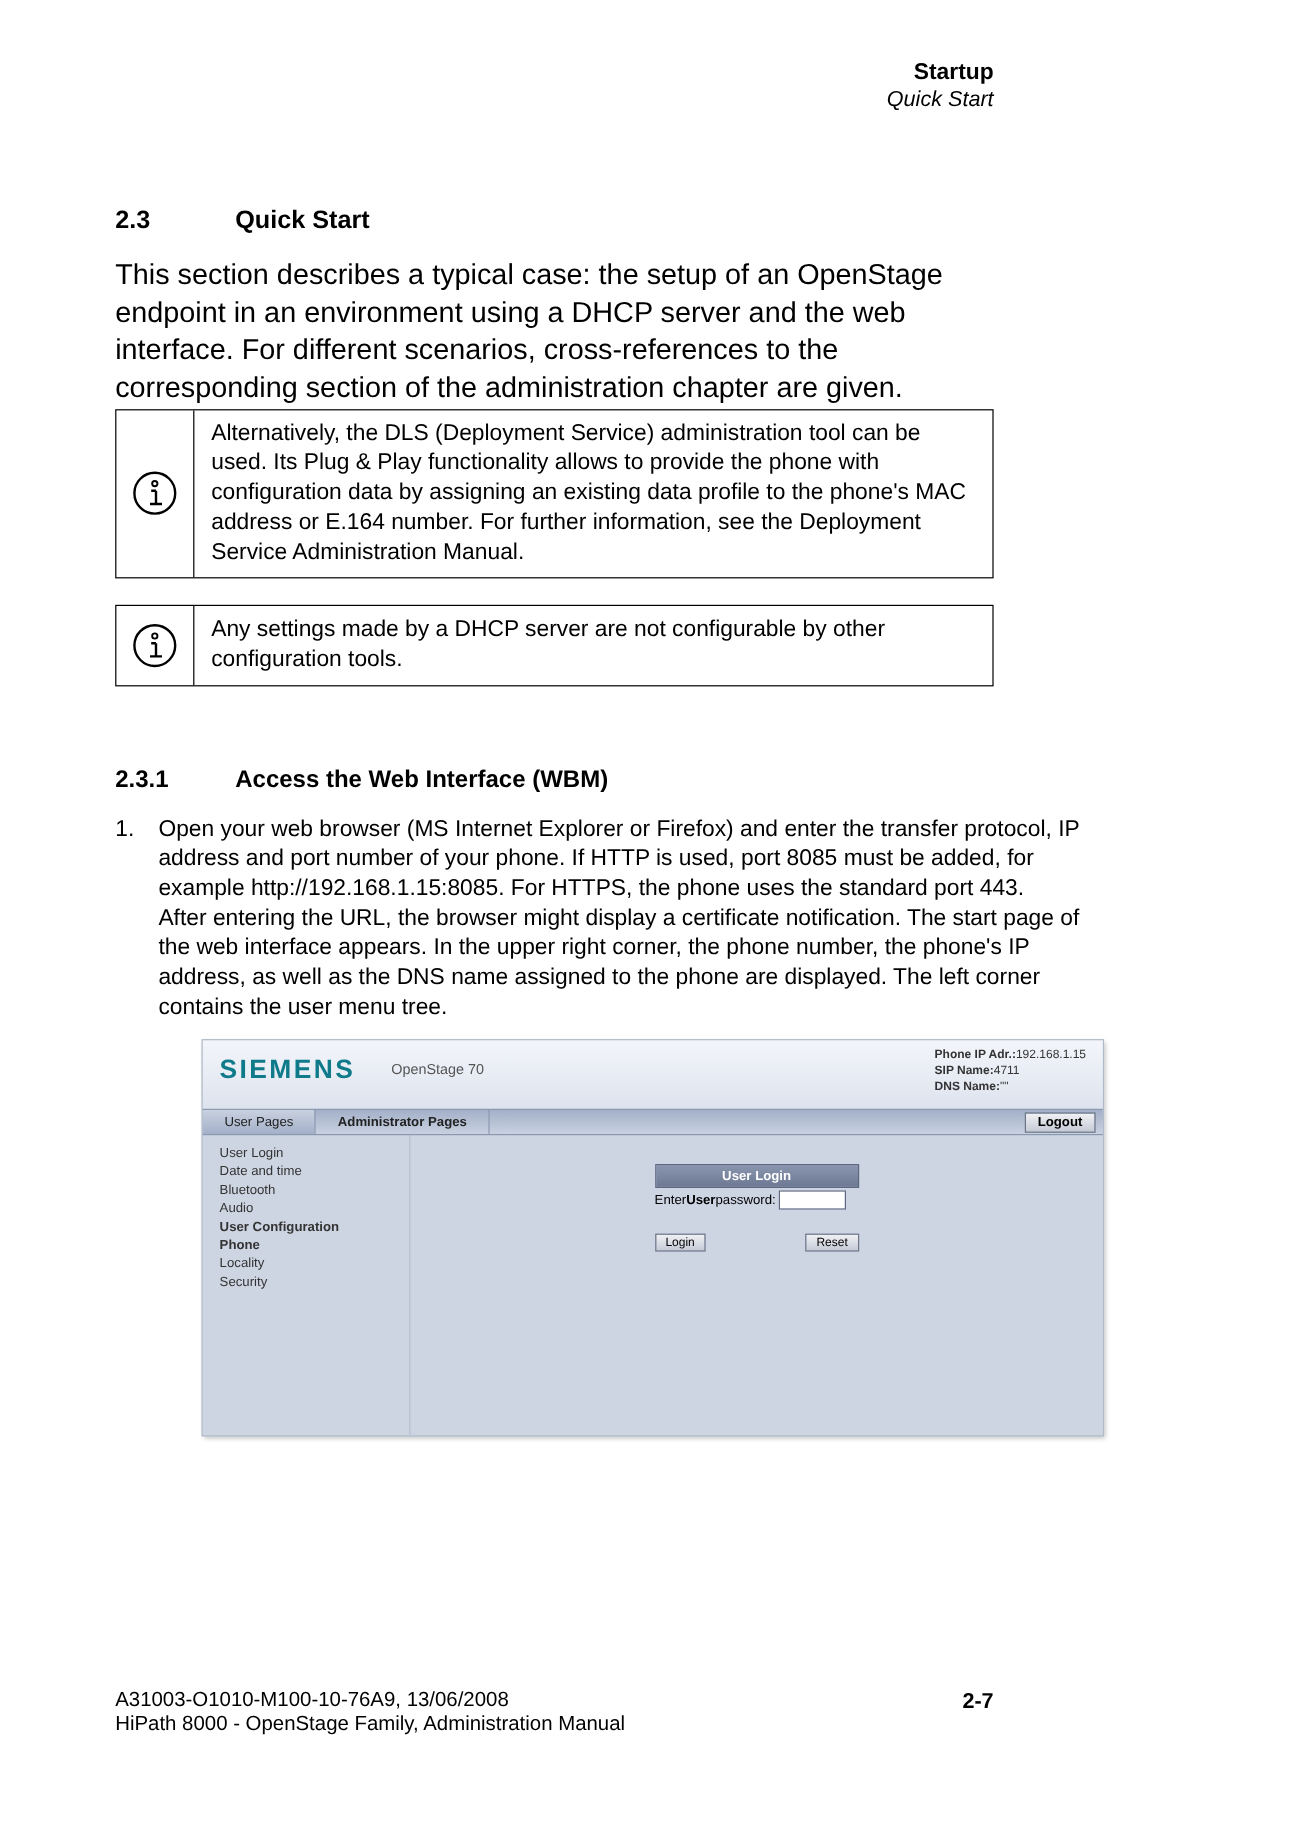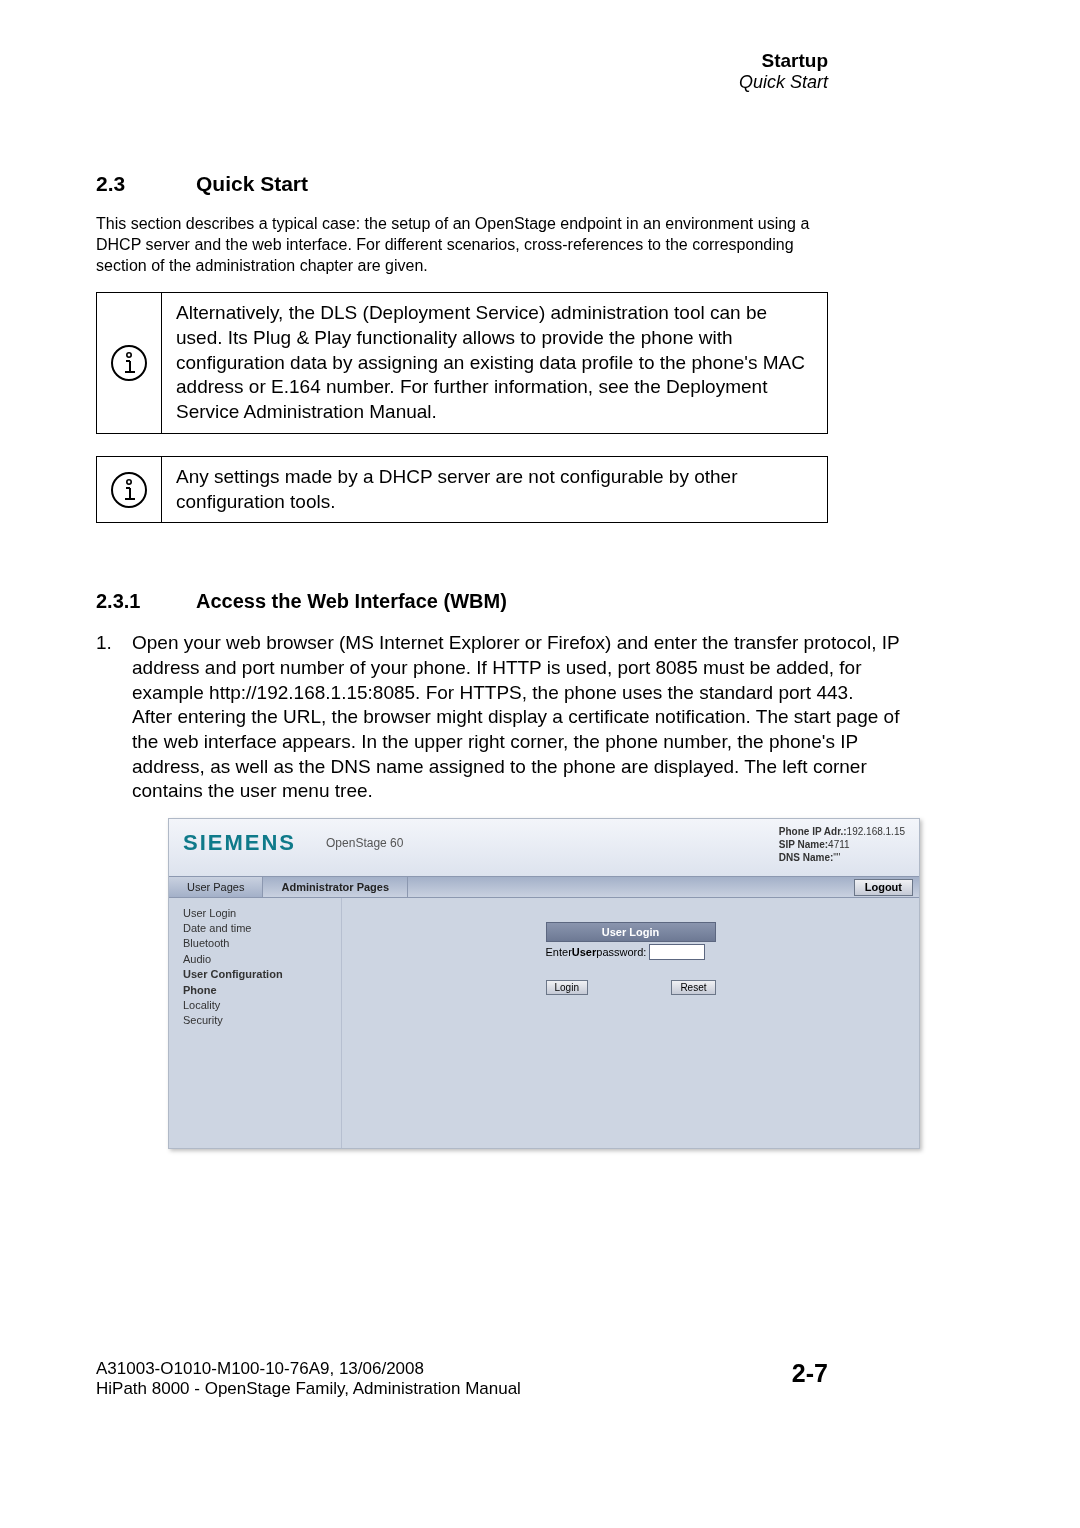--- a/index.html
+++ b/index.html
@@ -38,23 +38,23 @@
     font-size: 20px;
     font-weight: bold;
     margin: 28px 0 18px 0;
   }
   .sec-num {
     display: inline-block;
     width: 100px;
     margin-top: 39px;
   }
   .body-text {
-    font-size: 16px;
+    font-size: 24px;
     line-height: 1.3;
-    margin-bottom: 16px;
+    margin-bottom: 2px;
   }
   .note-box {
     border: 1px solid #000;
     display: flex;
     margin-bottom: 22px;
   }
   .note-icon-cell {
     border-right: 1px solid #000;
     width: 64px;
     display: flex;
@@ -229,21 +229,21 @@
   }
   
   .footer {
     margin-top: 210px;
     font-size: 17px;
     display: flex;
     justify-content: space-between;
   }
   .footer-right {
     font-weight: bold;
-    font-size: 25px;
+    font-size: 18px;
   }
 </style>
 </head>
 <body>
 
 <div class="page">
 
   <div class="header">
     <div class="header-startup">Startup</div>
     <div class="header-quickstart">Quick Start</div>
@@ -288,21 +288,21 @@
   <div class="ol">
     <div class="ol-item">
       <div class="ol-num">1.</div>
       <div class="ol-body">
         <div>Open your web browser (MS Internet Explorer or Firefox) and enter the transfer protocol, IP address and port number of your phone. If HTTP is used, port 8085 must be added, for example http://192.168.1.15:8085. For HTTPS, the phone uses the standard port 443.</div>
         <div>After entering the URL, the browser might display a certificate notification. The start page of the web interface appears. In the upper right corner, the phone number, the phone's IP address, as well as the DNS name assigned to the phone are displayed. The left corner contains the user menu tree.</div>
 
         <div class="wbm">
           <div class="wbm-top">
             <div class="wbm-logo">SIEMENS</div>
-            <div class="wbm-model">OpenStage 60</div>
+            <div class="wbm-model">OpenStage 70</div>
             <div class="wbm-info">
               <div><b>Phone IP Adr.:</b><span>192.168.1.15</span></div>
               <div><b>SIP Name:</b><span>4711</span></div>
               <div><b>DNS Name:</b><span>""</span></div>
             </div>
           </div>
           <div class="wbm-tabs">
             <div class="wbm-tab active">User Pages</div>
             <div class="wbm-tab admin">Administrator Pages</div>
             <div class="wbm-logout">Logout</div>

